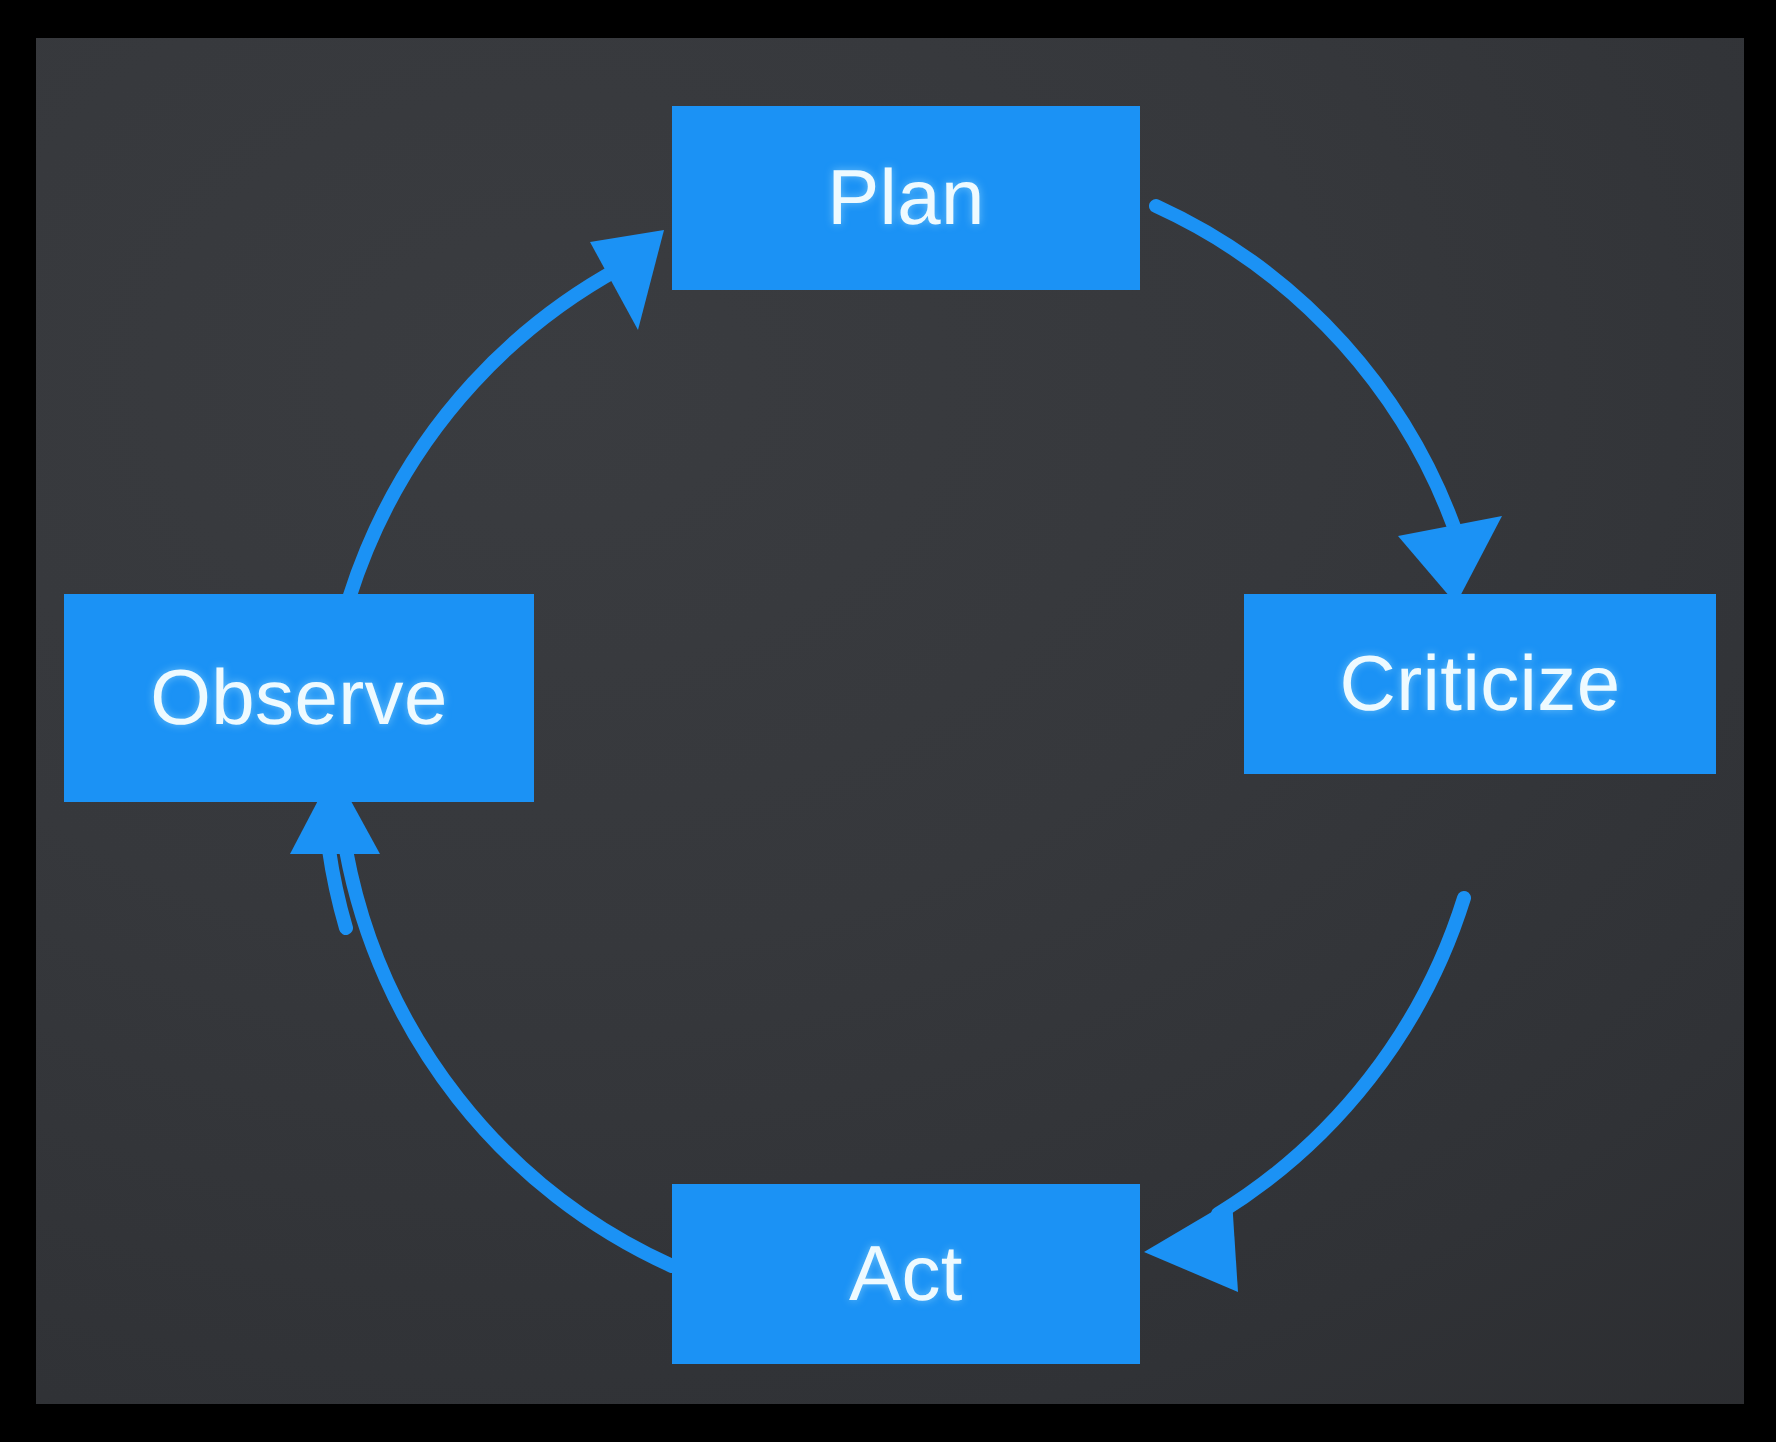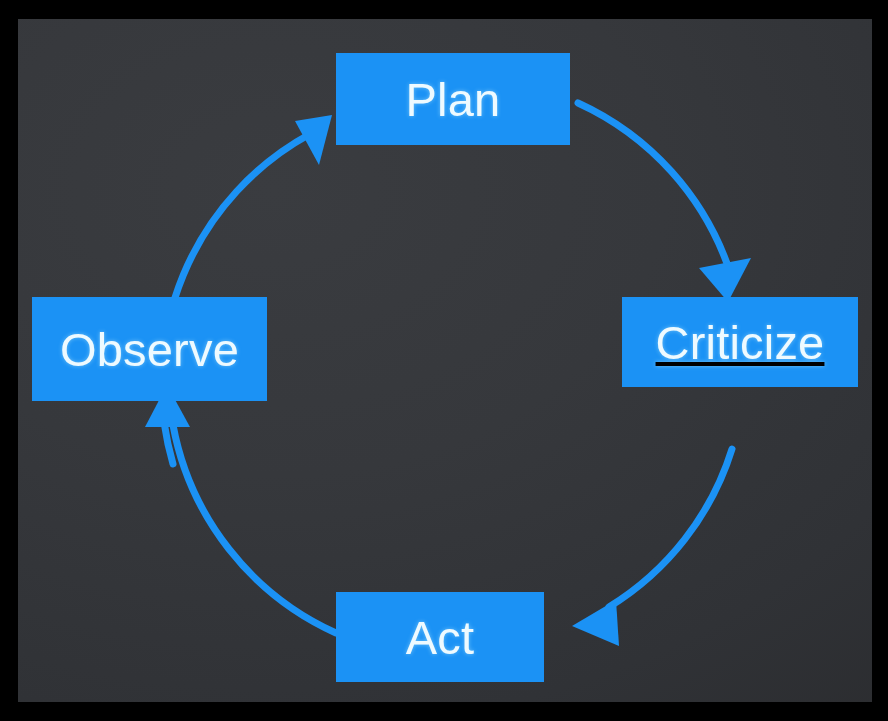--- a/index.html
+++ b/index.html
@@ -52,32 +52,32 @@
     position: absolute;
     display: flex;
     align-items: center;
     justify-content: center;
     background: #1b92f5;
     box-sizing: border-box;
   }
   .node-label {
     color: #eefaff;
     font-family: "Liberation Sans", sans-serif;
-    font-size: 47px;
+    font-size: 39px;
     font-weight: 400;
     letter-spacing: 0.2px;
     line-height: 1;
     text-shadow: 0 0 4px rgba(180, 235, 255, 0.55);
     white-space: nowrap;
   }
 
   
   #node-plan      { left: 318px;  top: 34px;  width: 234px; height: 92px; }
-  #node-criticize { left: 604px;  top: 278px; width: 236px; height: 90px; text-decoration: underline; }
-  #node-act       { left: 318px;  top: 573px; width: 208px; height: 90px; }
+  #node-criticize { left: 604px;  top: 278px; width: 236px; height: 90px; }
+  #node-act       { left: 318px;  top: 573px; width: 234px; height: 90px; }
   #node-observe   { left: 14px;   top: 278px; width: 235px; height: 104px; }
 </style>
 </head>
 <body>
 
 <div id="slide-frame">
   <div id="canvas">
 
     <svg id="cycle-svg" viewBox="0 0 854 683">
 

